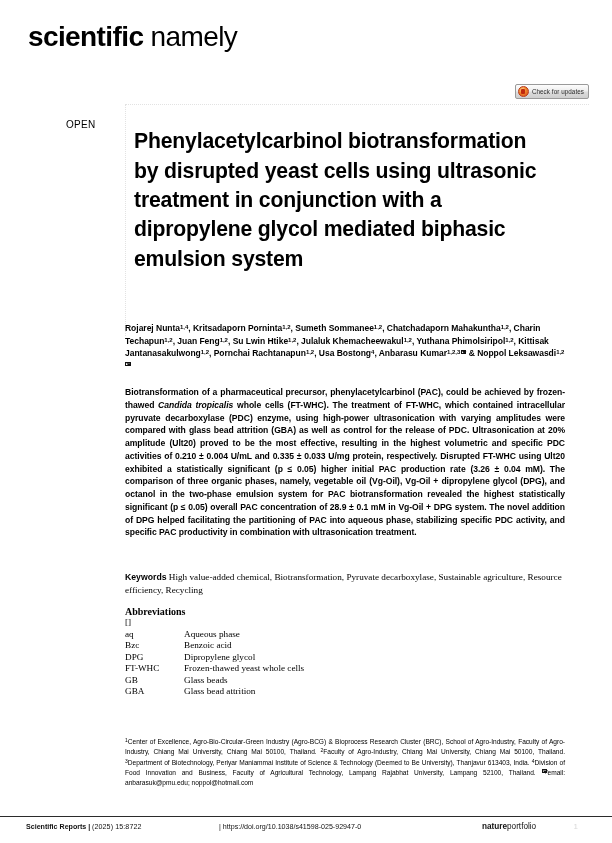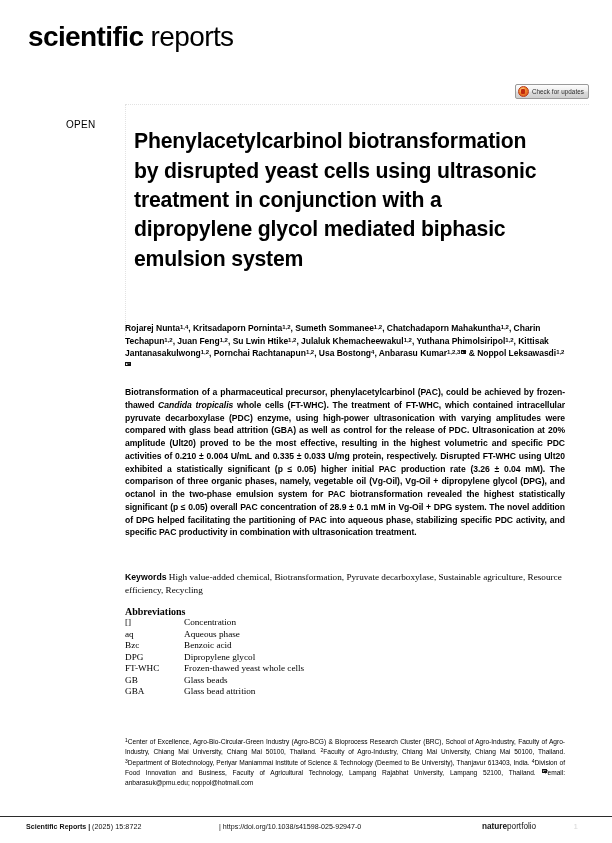--- a/index.html
+++ b/index.html
@@ -268,21 +268,21 @@
     position: absolute;
     right: 22px;
     color: #d8d8d8;
     font-size: 8px;
   }
 </style>
 </head>
 <body>
 
 <div class="masthead">
-  <span class="m-bold">scientific</span><span class="m-light"> reports</span>
+  <span class="m-bold">scientific</span><span class="m-light"> namely</span>
 </div>
 
 <div class="updates-badge">
   <span class="badge-icon"></span>
   <span class="badge-text">Check for updates</span>
 </div>
 
 <div class="rule-h"></div>
 <div class="rule-v"></div>
 
@@ -295,21 +295,20 @@
 
 <div class="keywords">
   <span class="kw-head">Keywords</span>
   <span>High value-added chemical, Biotransformation, Pyruvate decarboxylase, Sustainable agriculture, Resource efficiency, Recycling</span>
 </div>
 
 <div class="abbrev-head">Abbreviations</div>
 <div class="abbrev-list">
     <div class="abbrev-row">
       <span class="ab-term">[]</span>
-      <span class="ab-def">Concentration</span>
     </div>
     <div class="abbrev-row">
       <span class="ab-term">aq</span>
       <span class="ab-def">Aqueous phase</span>
     </div>
     <div class="abbrev-row">
       <span class="ab-term">Bzc</span>
       <span class="ab-def">Benzoic acid</span>
     </div>
     <div class="abbrev-row">

